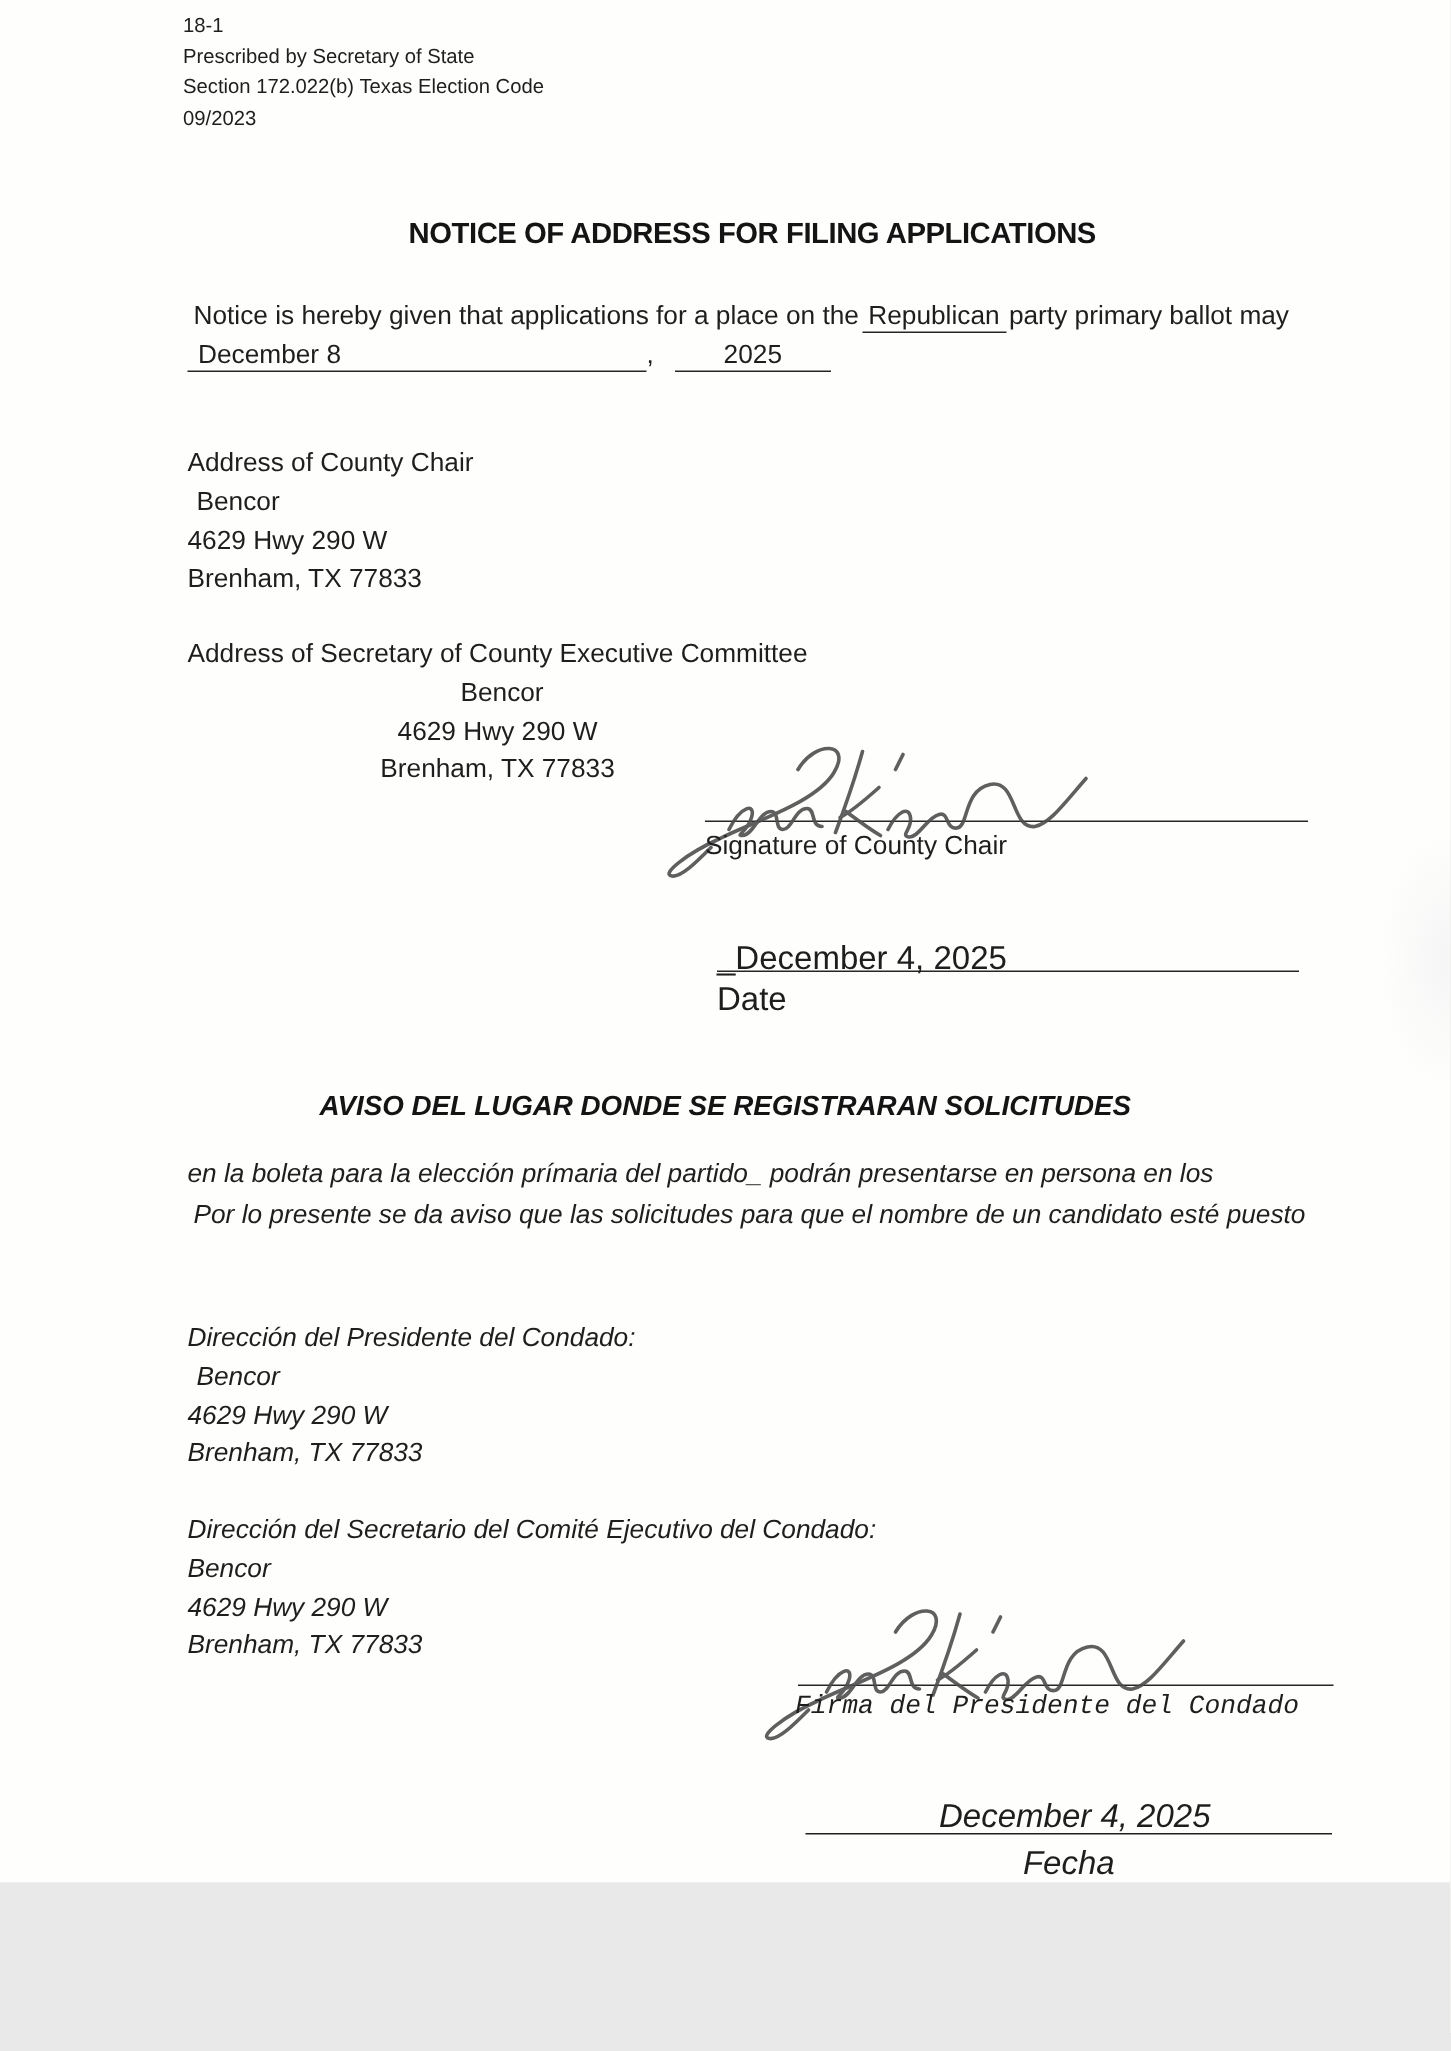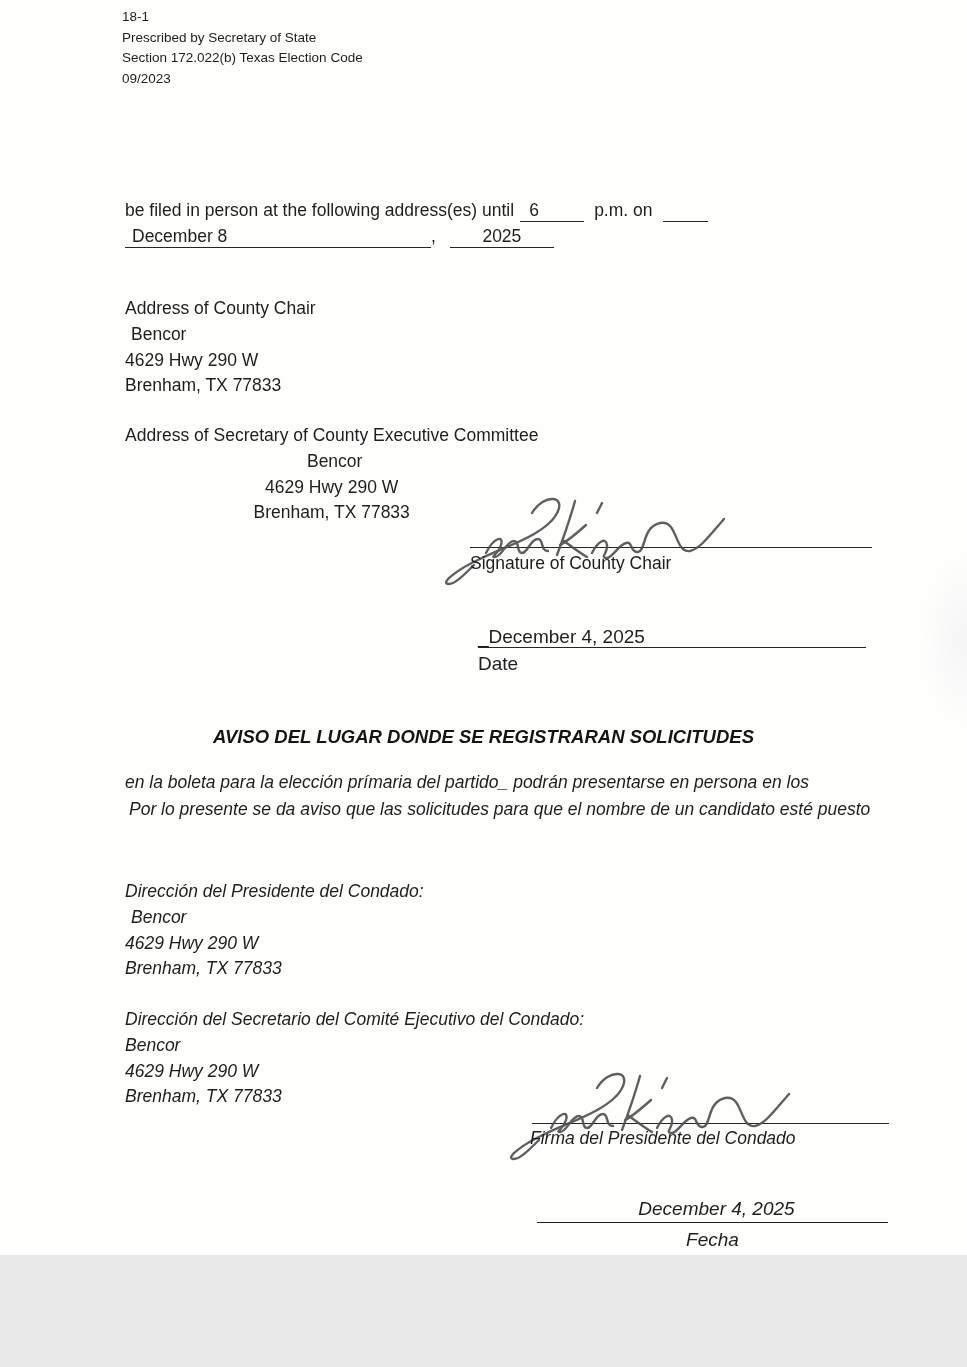--- a/index.html
+++ b/index.html
@@ -69,24 +69,24 @@
 
   
   .sigline { border-top: 1.6px solid #262626; }
   .sigline-1 { left: 470px; top: 547px; width: 402px; }
   .sigline-2 { left: 532px; top: 1123px; width: 357px; }
   .sig-svg { overflow: visible; }
   .sig-1 { left: 440px; top: 491px; }
   .sig-2 { left: 505px; top: 1066px; }
   .siglabel { font-size: 17.5px; }
   .siglabel-1 { left: 470px; top: 553px; }
-  .siglabel-2 { left: 530px; top: 1128px; font-style: italic; }
+  .siglabel-2 { left: 530px; top: 1128px; font-style: italic; font-family: Liberation Mono, monospace; }
 
   
-  .datefield { font-size: 19px; }
+  .datefield { font-size: 22px; }
   .date-1 { left: 478px; top: 626px; }
   .date-1 .val { width: 388px; height: 22px; border-bottom: 1.6px solid #262626; }
   .date-1 .lbl { margin-top: 5px; }
   .date-2 { left: 537px; top: 1198px; font-style: italic; text-align: center; }
   .date-2 .val { width: 351px; height: 25px; border-bottom: 1.8px solid #1f1f1f; padding-left: 8px; }
   .date-2 .lbl { margin-top: 6px; }
 </style>
 </head>
 <body>
 
@@ -108,24 +108,25 @@
 
 <div class="page">
 
   <div class="abs hdr">
     <div>18-1</div>
     <div>Prescribed by Secretary of State</div>
     <div>Section 172.022(b) Texas Election Code</div>
     <div>09/2023</div>
   </div>
 
+  <div class="abs title-en">NOTICE OF ADDRESS FOR FILING APPLICATIONS</div>
 
   <div class="abs para para-en">
-    <div>
-      <span>be filed in person at the following address(es) until</span><span class="u u-time">6</span><span style="margin-left:10px">p.m. on</span><span class="u u-blank">&nbsp;</span>
+    <div style="padding-left:4px">
+      <span>Notice is hereby given that applications for a place on the</span><span class="u u-party">Republican</span><span>party primary ballot may</span>
     </div>
     <div>
       <span class="u u-mday">December 8</span><span>,</span><span class="u u-year">2025</span>
     </div>
   </div>
 
   <div class="abs addr addr-en-1">
     <div>Address of County Chair</div>
     <div class="indent">Bencor</div>
     <div>4629 Hwy 290 W</div>

